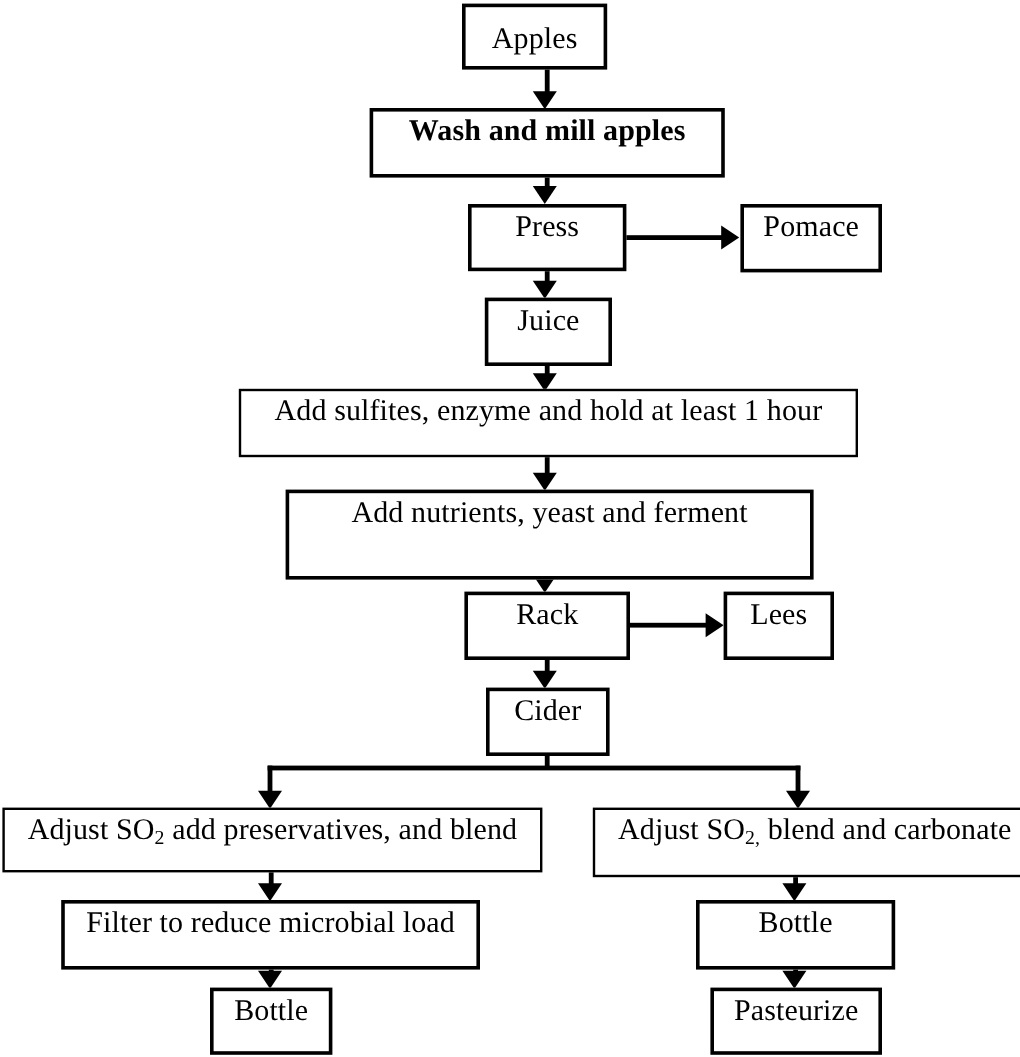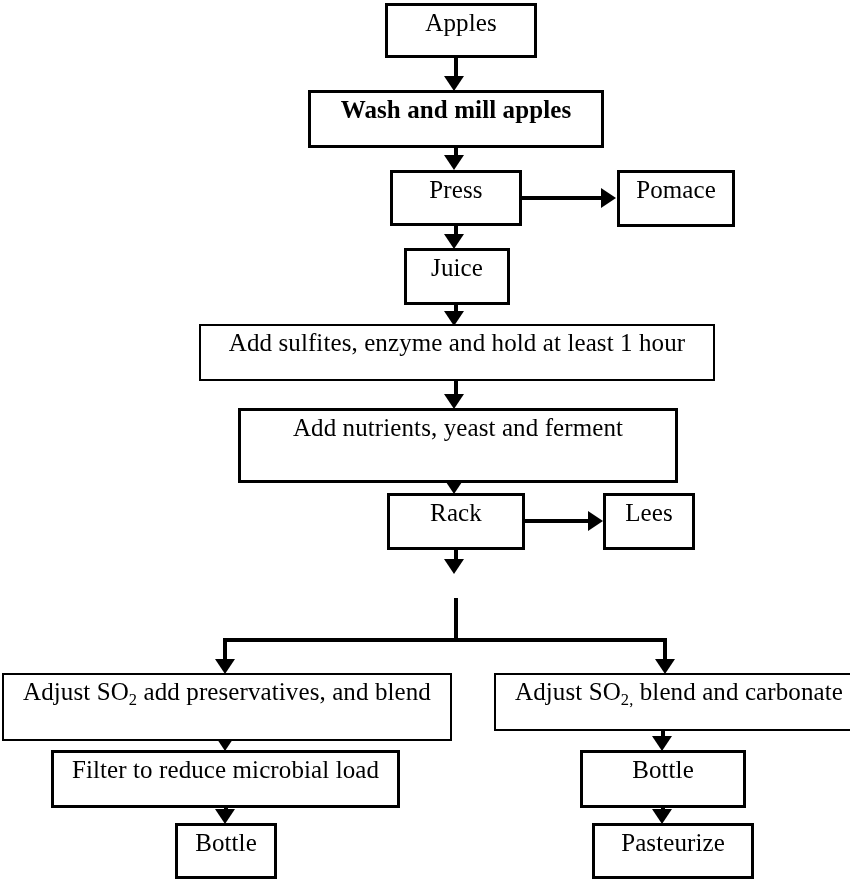--- a/index.html
+++ b/index.html
@@ -70,21 +70,21 @@
     border-bottom: 10px solid transparent;
     border-left: 15px solid #000000;
     z-index: 2;
   }
 </style>
 </head>
 <body>
 
 <div id="canvas">
 
-  <div class="node" style="left:385px; top:3px; width:152px; height:55px;">
+  <div class="node" style="left:385px; top:3px; width:121px; height:55px;align-items:center;">
     <span class="label">Apples</span>
   </div>
 
   <div class="node" style="left:308px; top:90px; width:296px; height:58px;font-weight:bold;">
     <span class="label">Wash and mill apples</span>
   </div>
 
   <div class="node" style="left:390px; top:170px; width:132px; height:56px;">
     <span class="label">Press</span>
   </div>
@@ -106,42 +106,45 @@
   </div>
 
   <div class="node" style="left:387px; top:493px; width:138px; height:57px;">
     <span class="label">Rack</span>
   </div>
 
   <div class="node" style="left:603px; top:493px; width:92px; height:57px;">
     <span class="label">Lees</span>
   </div>
 
+  <div class="node" style="left:405px; top:573px; width:103px; height:57px;">
+    <span class="label">Cider</span>
+  </div>
 
-  <div class="node thin" style="left:2px; top:673px; width:450px; height:68px;">
+  <div class="node thin" style="left:2px; top:673px; width:450px; height:54px;">
     <span class="label"><span>Adjust SO</span><sub>2</sub><span> add preservatives, and blend</span></span>
   </div>
 
   <div class="node thin" style="left:478px; top:673px; width:370px; height:58px;margin-left:16px;">
     <span class="label"><span>Adjust SO</span><sub>2,</sub><span> blend and carbonate</span></span>
   </div>
 
   <div class="node" style="left:51px; top:750px; width:349px; height:58px;">
     <span class="label">Filter to reduce microbial load</span>
   </div>
 
   <div class="node" style="left:175px; top:823px; width:102px; height:56px;">
     <span class="label">Bottle</span>
   </div>
 
   <div class="node" style="left:580px; top:750px; width:166px; height:58px;">
     <span class="label">Bottle</span>
   </div>
 
-  <div class="node" style="left:592px; top:823px; width:162px; height:56px;">
+  <div class="node" style="left:592px; top:823px; width:143px; height:56px;">
     <span class="label">Pasteurize</span>
   </div>
 
   <div class="vline" style="left:454px; top:30px; height:50px;"></div>
   <div class="arrowdown" style="left:444px; top:76px;"></div>
 
   <div class="vline" style="left:454px; top:118px; height:40px;"></div>
   <div class="arrowdown" style="left:444px; top:155px;"></div>
 
   <div class="hline" style="left:520px; top:196px; width:84px;"></div>

